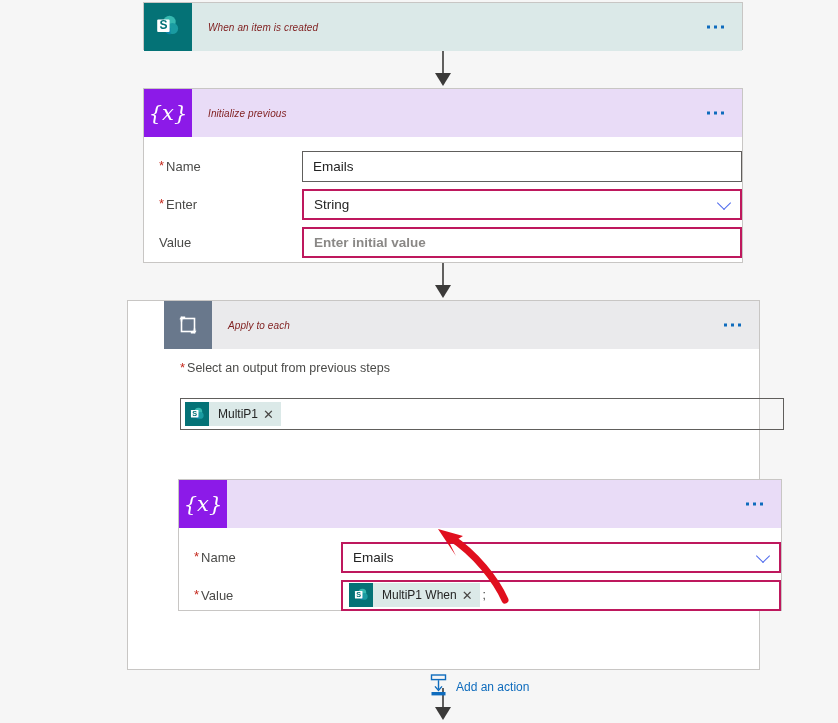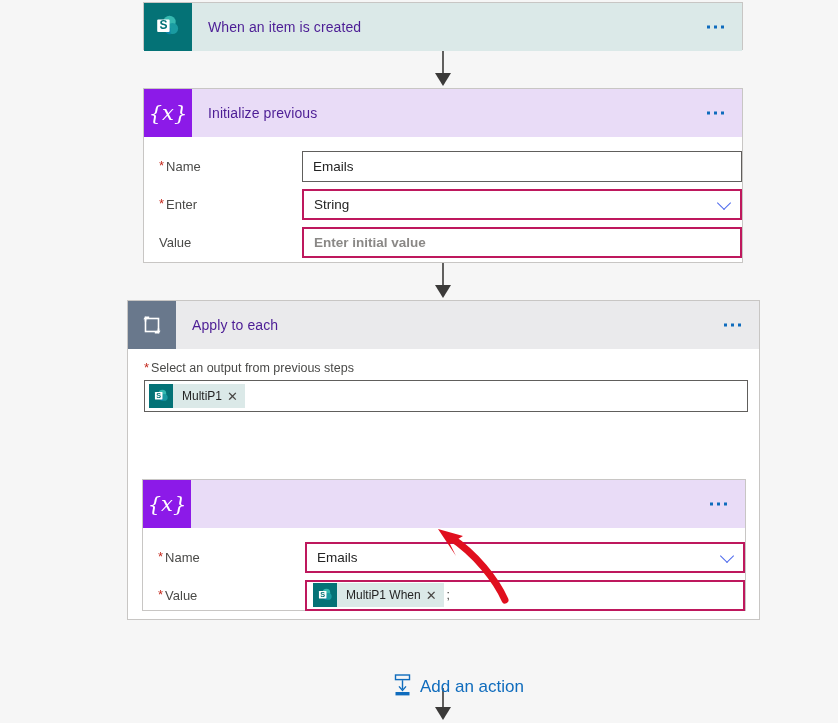--- a/index.html
+++ b/index.html
@@ -24,25 +24,26 @@
     border: 1px solid #c8c6c4;
     box-sizing: border-box;
   }
   .card-header {
     display: flex;
     align-items: center;
     height: 48px;
     position: relative;
   }
   .card-title {
-    font-size: 14px;
-    color: #4c1d95;
+    font-size: 10px;
+    color: #7f1d1d;
     padding-left: 16px;
     letter-spacing: .1px;
     white-space: nowrap;
+    font-style: italic;
   }
   .ellipsis-menu {
     position: absolute;
     right: 14px;
     top: 50%;
     transform: translateY(-50%);
     display: flex;
     gap: 4px;
     padding: 6px 4px;
     cursor: pointer;
@@ -94,21 +95,22 @@
     width: 600px;
     height: 175px;
   }
   #init-card .card-header { background: #e9dcf7; }
 
   
   #loop-card {
     left: 127px;
     top: 300px;
     width: 633px;
-    height: 320px;
+    height: 370px;
+    padding-left: 36px;
   }
   #loop-card > .card-header { background: #eaeaec; }
 
   
   #append-card {
     left: 14px;
     top: 130px;
     width: 604px;
     height: 132px;
   }
@@ -167,21 +169,21 @@
   }
 
   
   .loop-body {
     position: relative;
     padding: 12px 16px 0 16px;
   }
   .loop-field-label {
     font-size: 12.5px;
     color: #4a4a48;
-    margin-bottom: 5px;
+    margin-bottom: 23px;
     margin-left: 0px;
   }
   #loop-input-box {
     width: 604px;
     height: 32px;
     border: 1px solid #605e5c;
     box-sizing: border-box;
     display: flex;
     align-items: center;
     padding: 0 4px;
@@ -226,21 +228,21 @@
   #add-action {
     position: absolute;
     left: 265px;
     top: 325px;
     display: flex;
     align-items: center;
     gap: 8px;
     cursor: pointer;
   }
   #add-action .label {
-    font-size: 17px;
+    font-size: 12px;
     color: #0f6cbd;
     white-space: nowrap;
   }
 
   
   .connector {
     position: absolute;
     left: 0;
     top: 0;
     pointer-events: none;

